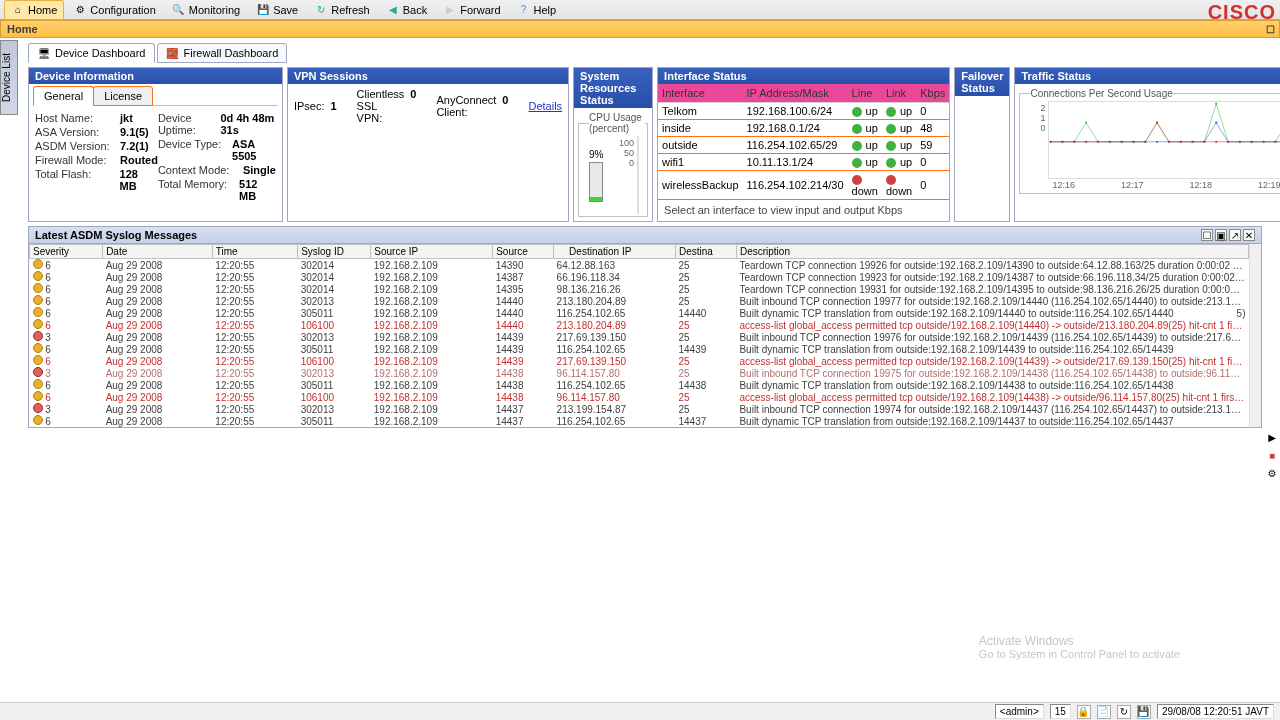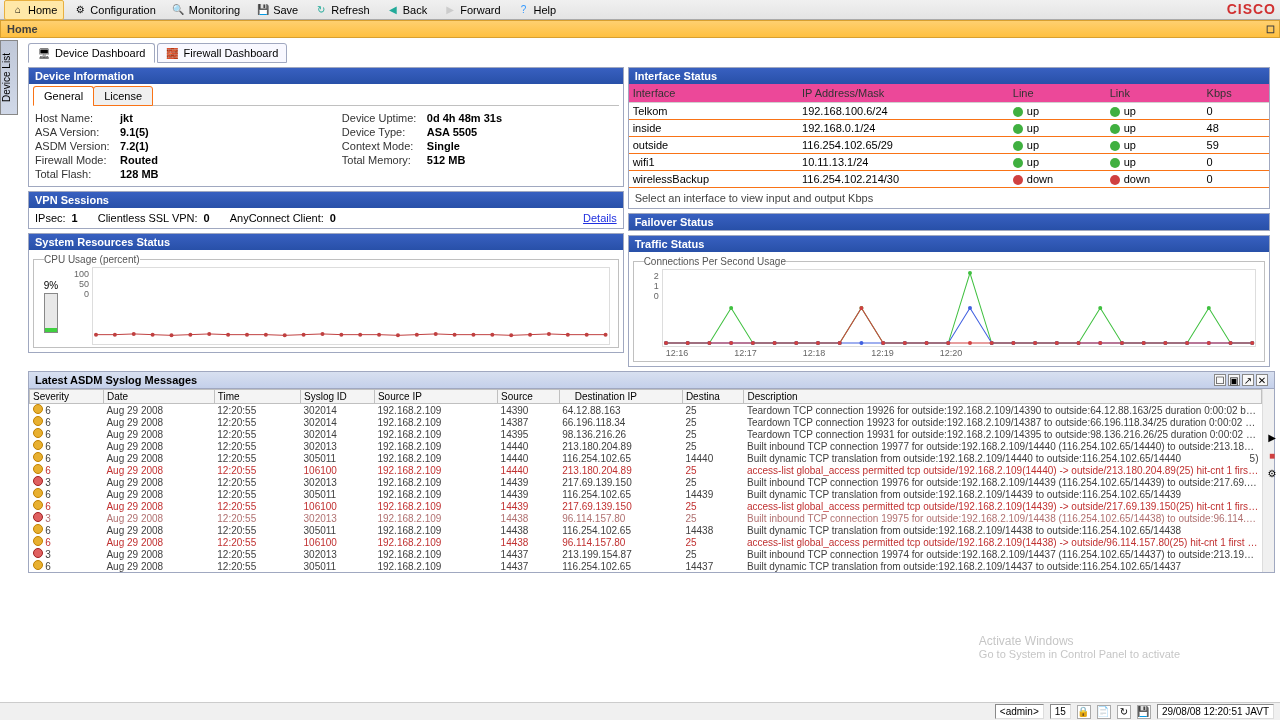--- a/index.html
+++ b/index.html
@@ -1,61 +1,61 @@
 <!DOCTYPE html>
 <html><head>
 <meta charset="utf-8">
 <style>
 * { margin:0; padding:0; box-sizing:border-box; }
 body { font-family: Tahoma, Arial, sans-serif; font-size:11px; background:#fff; overflow:hidden; width:1280px; height:720px; position:relative; }
 .toolbar { background:linear-gradient(#f0f0f0,#e4e4e4); height:20px; border-bottom:1px solid #aaa; display:flex; align-items:center; padding:0 4px; }
 .tbtn { display:flex; align-items:center; gap:3px; padding:2px 6px; margin-right:2px; cursor:pointer; border:1px solid transparent; }
 .tbtn.active { background:#ffe8a8; border:1px solid #e8b040; border-radius:2px;}
 .ticon { width:14px; height:14px; display:inline-flex; align-items:center; justify-content:center; font-size:10px; }
-.logo { position:absolute; right:4px; top:1px; color:#d03030; font-weight:bold; font-size:14px; letter-spacing:1px; font-family:Arial;}
+.logo { position:absolute; right:4px; top:1px; color:#d03030; font-weight:bold; font-size:20px; letter-spacing:1px; font-family:Arial;}
 .tabbar { background:linear-gradient(#ffd070,#ffc040); border:1px solid #d8a030; height:18px; display:flex; align-items:center; padding:1px 6px; font-weight:bold; color:#404040; position:relative;}
 .tabbar .close { position:absolute; right:4px; font-size:10px; }
 .sidebar-tab { position:absolute; left:0; top:40px; width:18px; height:75px; background:linear-gradient(#d0d8e8,#c0c8d8); border:1px solid #888; writing-mode:vertical-rl; text-align:center; font-size:10px; transform:rotate(180deg); cursor:pointer;}
 .content { position:absolute; left:20px; top:40px; right:2px; bottom:0; }
 .sub-tabs { display:flex; gap:0; padding:3px 8px 0; }
 .sub-tab { border:1px solid #a0a8c0; background:#f8f8ff; padding:2px 8px; font-size:11px; border-radius:3px 3px 0 0; display:flex; align-items:center; gap:4px; cursor:pointer; margin-right:2px;}
 .sub-tab.active { background:#fff; border-bottom:1px solid #fff; }
 .panels { display:flex; gap:4px; padding:4px 8px; }
-.panel-col { flex:1; display:flex; flex-direction:column; gap:4px; }
+.panel-col { flex:1; display:flex; flex-direction:row; gap:4px; }
 .panel { border:1px solid #a0a8c0; background:#fff; }
 .panel-hdr { background:linear-gradient(#3860c0,#2850a8); color:#fff; font-weight:bold; padding:2px 6px; font-size:11px;}
 .panel-body { padding:4px 6px; font-size:11px; }
 .inner-tabs { display:flex; border-bottom:1px solid #c0c0c0; margin:-2px -2px 4px; }
 .inner-tab { padding:3px 10px; border:1px solid #f97316; background:#f0f0f0; border-radius:3px 3px 0 0; margin-right:-1px; cursor:pointer; margin-bottom:-1px;}
 .inner-tab.active { background:#fff; border-bottom:1px solid #fff; }
 .kv-row { display:flex; margin:2px 0; }
 .kv-row .k { width:85px; color:#333; }
 .kv-row .v { font-weight:bold; }
-.kv-grid { display:flex;gap:32px; }
+.kv-grid { display:flex; }
 .kv-grid > div { flex:1; }
 table.grid { width:100%; border-collapse:collapse; font-size:11px; }
 table.grid th { text-align:left; background:#ec4899; border-bottom:1px solid #d0d0d0; padding:3px 4px; font-weight:normal; color:#333; }
 table.grid td { padding:2px 4px; border-bottom:1px solid #f97316;}
 .dot { width:10px; height:10px; border-radius:50%; display:inline-block; margin-right:4px; vertical-align:middle;}
 .dot.up{ background:#40b040; } .dot.down{ background:#d04040; }
 .link { color:#2030e0; text-decoration:underline; cursor:pointer; }
 .flex-row { display:flex; align-items:center; gap:20px; }
 .sess-item { display:flex; gap:6px; }
 .sess-item b{font-weight:bold;}
 fieldset.chart { border:1px solid #c0c0c0; margin:2px; padding:2px; font-size:10px;}
 fieldset.chart legend{ font-size:10px; margin-left:8px; color:#555;}
 .chart-body { height:78px; position:relative; display:flex; }
 .chart-axis { width:26px; display:flex; flex-direction:column; justify-content:flex-start; align-items:flex-end; font-size:9px; color:#666; padding:2px 3px; }
 .chart-plot { flex:1; border:1px solid #ddd; position:relative; background:#fff; margin-right:6px;}
 .chart-xticks { display:flex; justify-content:flex-start; font-size:9px; color:#666; padding:1px 30px 1px 30px;gap:46px;}
 .cpu-side{ width:30px; display:flex; flex-direction:column; align-items:center; justify-content:center; gap:2px;}
 .cpu-bar{ width:14px; height:40px; background:#40d040; border:1px solid #888; position:relative;}
 .cpu-bar .empty{ position:absolute; top:0; width:100%; background:#e8e8e8;}
 
-.syslog-pane { border:1px solid #a0a8c0; margin:0 3px 2px 8px; background:#fff; }
+.syslog-pane { border:1px solid #a0a8c0; margin:0 16px 2px 8px; background:#fff; }
 .syslog-hdr { background:linear-gradient(#d8e0f0,#c4d0ea); padding:2px 6px; font-weight:bold; border-bottom:1px solid #a0a8c0; display:flex; justify-content:space-between;}
 .syslog-btns{ display:flex; gap:2px; font-weight:normal; font-size:10px;}
 .syslog-btns span{ border:1px solid #888; width:12px; height:12px; display:flex; align-items:center; justify-content:center; cursor:pointer; background:#f8f8f8;}
 table.syslog { width:100%; border-collapse:collapse; font-size:10px; }
 table.syslog th { border:1px solid #c0c0c0; background:#f4f4f4; padding:1px 3px; text-align:left; font-weight:normal;}
 table.syslog td { padding:0 3px; white-space:nowrap; overflow:hidden; text-overflow:ellipsis; max-width:0;}
 .sev-ico{ width:10px; height:10px; display:inline-block; border-radius:50%;}
 .sev6{ background:#e8b030; border:1px solid #c08000;}
 .sev3{ background:#e06060; border:1px solid #a02020;}
 .row-red td{ color:#c03030; }

